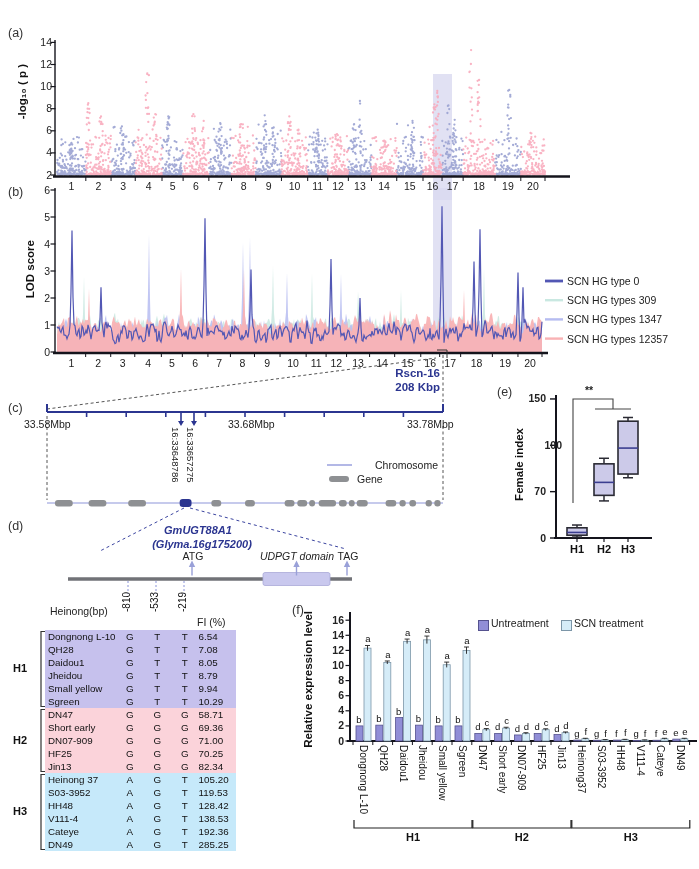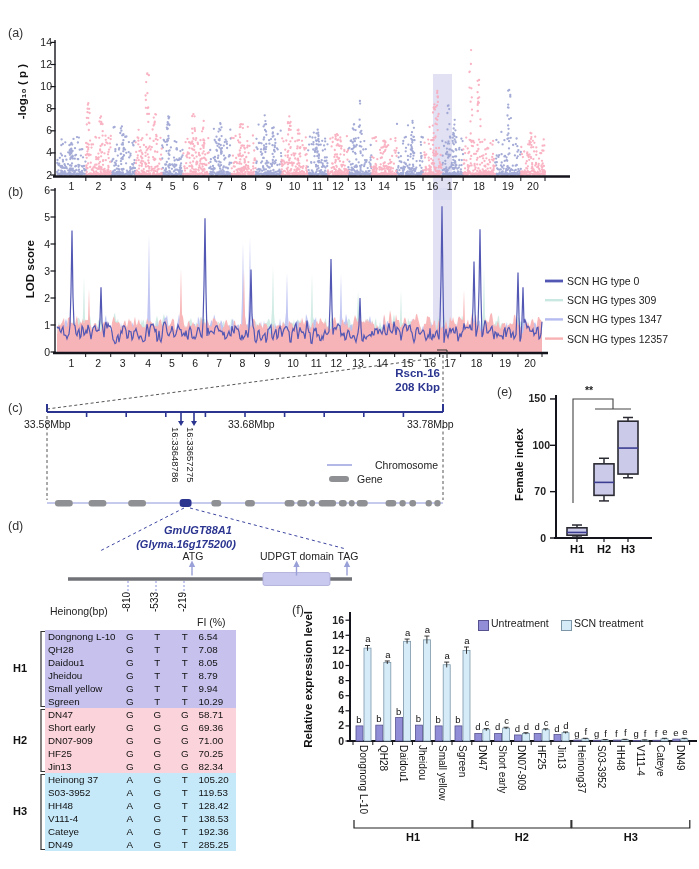--- a/index.html
+++ b/index.html
@@ -309,23 +309,23 @@
 
   <div class="g small" style="left:24px;top:418px;">33.58Mbp</div>
   <div class="g small" style="left:228px;top:418px;">33.68Mbp</div>
   <div class="g small" style="left:407px;top:418px;">33.78Mbp</div>
   <div class="g vtext" style="left:170px;top:427px;">16:33648786</div>
   <div class="g vtext" style="left:185px;top:427px;">16:33657275</div>
   <div class="g small" style="left:375px;top:459px;">Chromosome</div>
   <div class="g small" style="left:357px;top:473px;">Gene</div>
 
   <div class="g genename" style="left:118px;top:524px;">GmUGT88A1</div>
-  <div class="g genename" style="left:106px;top:538px;">(Glyma.16g175200)</div>
+  <div class="g genename" style="left:122px;top:538px;">(Glyma.16g175200)</div>
   <div class="g small" style="left:178px;top:550px;width:30px;text-align:center;">ATG</div>
-  <div class="g small" style="left:251px;top:550px;width:92px;text-align:center;">UDPGT domain</div>
+  <div class="g small" style="left:251px;top:550px;width:92px;text-align:center;font-style:italic;">UDPGT domain</div>
   <div class="g small" style="left:334px;top:550px;width:28px;text-align:center;">TAG</div>
   <div class="g small" style="left:50px;top:605px;">Heinong(bp)</div>
   <div class="g vlab" style="left:121px;top:592px;font-size:10px;font-weight:normal;">-810</div>
   <div class="g vlab" style="left:149px;top:592px;font-size:10px;font-weight:normal;">-533</div>
   <div class="g vlab" style="left:177px;top:592px;font-size:10px;font-weight:normal;">-219</div>
   <div class="g small" style="left:197px;top:616px;">FI (%)</div>
 
   <div class="g bold" style="left:585px;top:384px;font-size:10.5px;">**</div>
 <div class="g tick" style="left: 34px; top: 168.5px; width: 18px;">2</div>
     <div class="g tick" style="left: 34px; top: 146.4px; width: 18px;">4</div>
@@ -502,21 +502,21 @@
     <div class="row" style="left: 45px; top: 838px; width: 191px; background: rgb(198, 233, 250);">
       <span class="c-name">DN49</span>
       <span class="c-al">A</span>
       <span class="c-al">G</span>
       <span class="c-al">T</span>
       <span class="c-fi">285.25</span>
     </div>
     <div class="g grp" style="left: 13px; top: 805px;">H3</div>
     <div class="g tick bold" style="left: 524px; top: 531.5px; width: 22px; font-size: 10.5px;">0</div>
     <div class="g tick bold" style="left: 524px; top: 485.15px; width: 22px; font-size: 10.5px;">70</div>
-    <div class="g tick bold" style="left: 524px; top: 438.8px; width: 26px; font-size: 10.5px;">100</div>
+    <div class="g tick bold" style="left: 524px; top: 438.8px; width: 38px; font-size: 10.5px;">100</div>
     <div class="g tick bold" style="left: 524px; top: 392.45px; width: 22px; font-size: 10.5px;">150</div>
     <div class="g grp" style="left: 567px; top: 543px; width: 20px; text-align: center;">H1</div>
     <div class="g grp" style="left: 594px; top: 543px; width: 20px; text-align: center;">H2</div>
     <div class="g grp" style="left: 618px; top: 543px; width: 20px; text-align: center;">H3</div>
     <div class="g tick bold" style="left: 328px; top: 734.5px; width: 16px; font-size: 10.5px;">0</div>
     <div class="g tick bold" style="left: 328px; top: 719.4px; width: 16px; font-size: 10.5px;">2</div>
     <div class="g tick bold" style="left: 328px; top: 704.3px; width: 16px; font-size: 10.5px;">4</div>
     <div class="g tick bold" style="left: 328px; top: 689.2px; width: 16px; font-size: 10.5px;">6</div>
     <div class="g tick bold" style="left: 328px; top: 674.1px; width: 16px; font-size: 10.5px;">8</div>
     <div class="g tick bold" style="left: 328px; top: 659px; width: 16px; font-size: 10.5px;">10</div>

